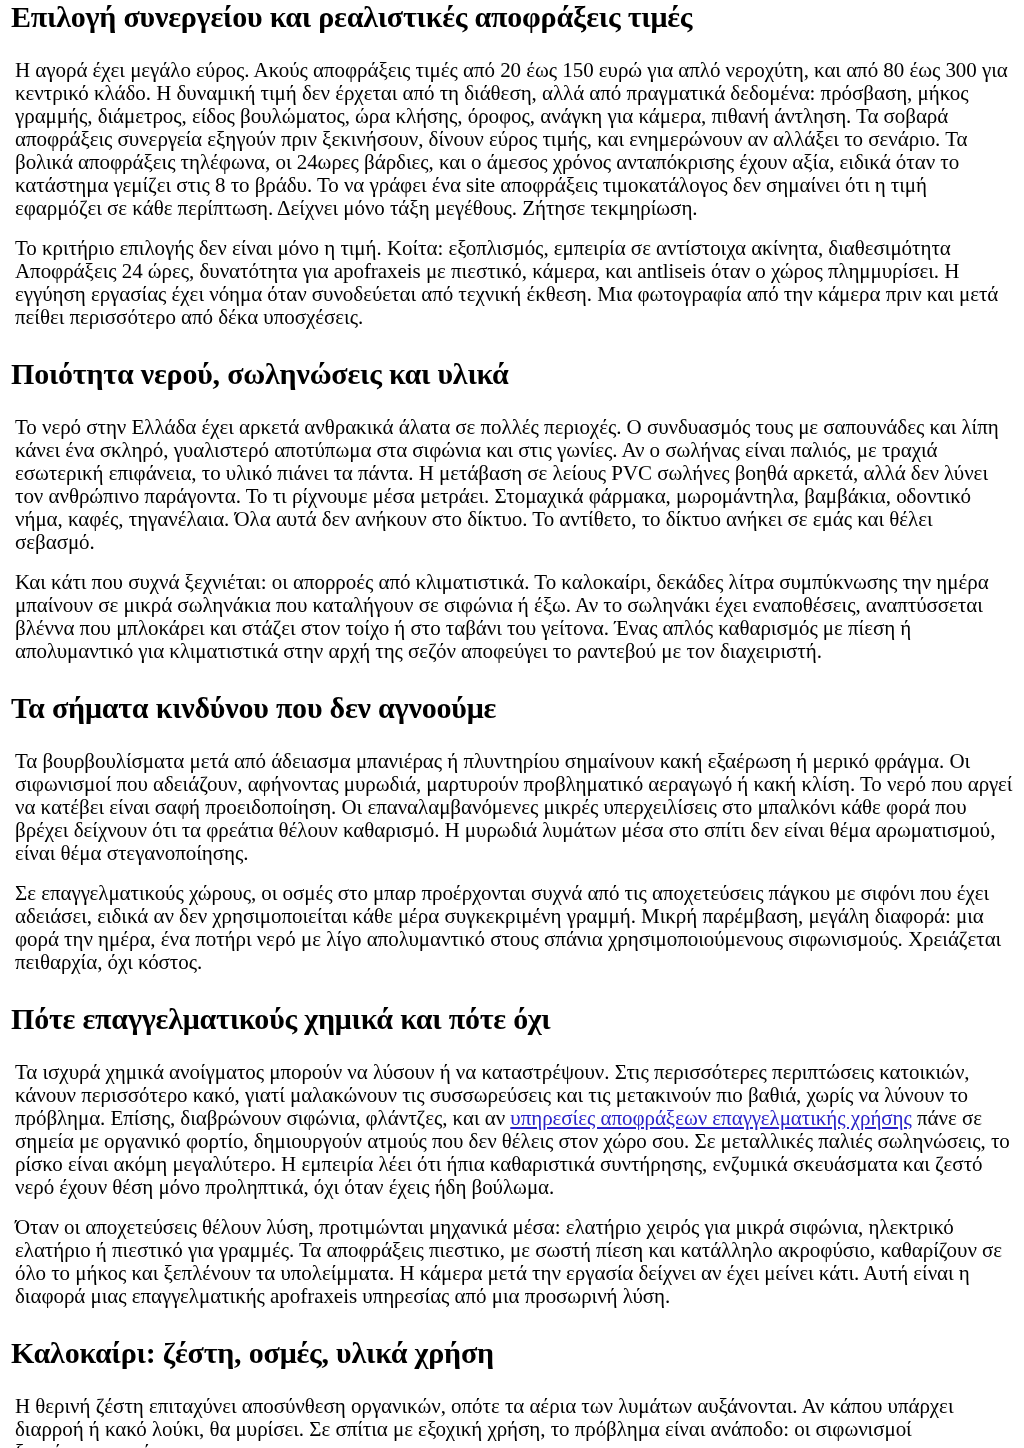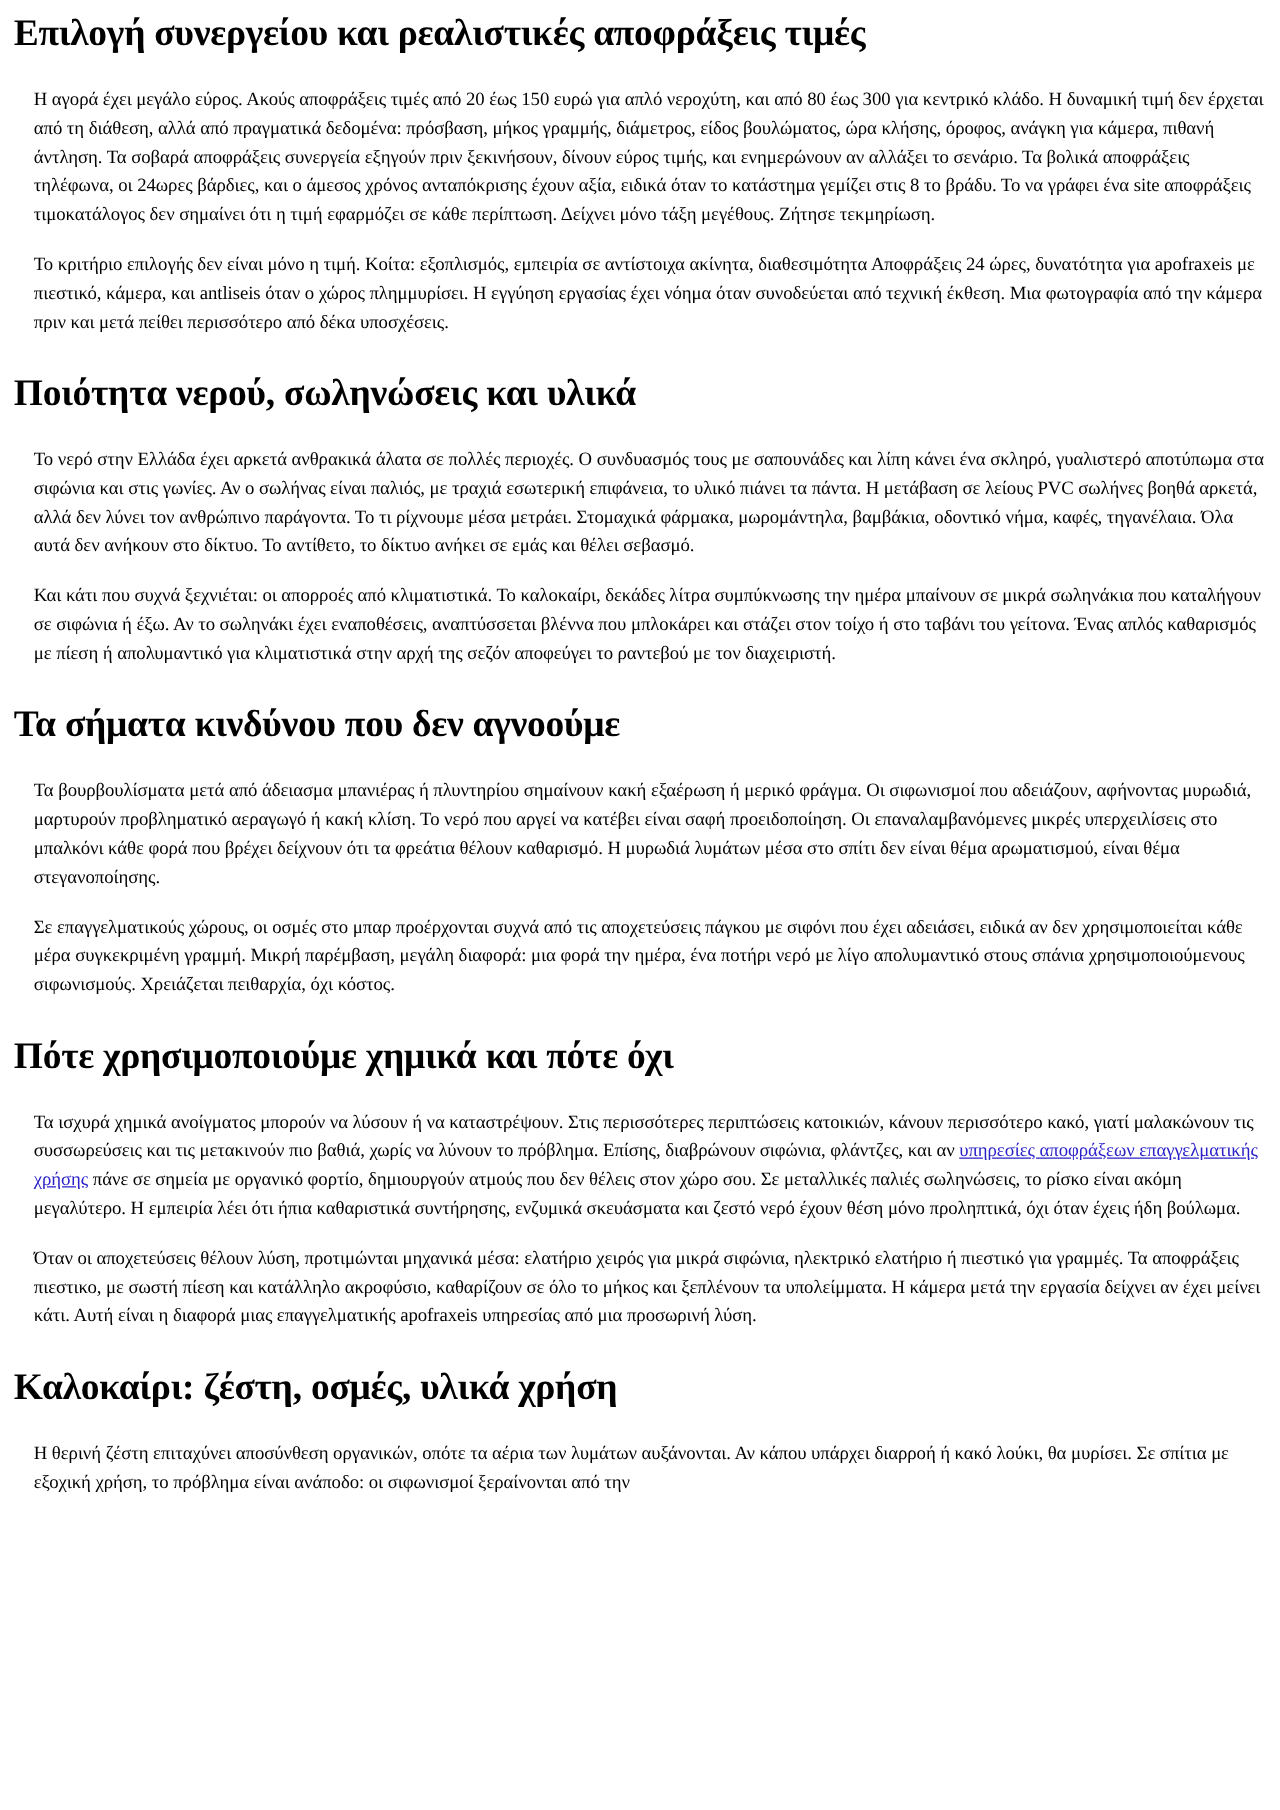--- a/index.html
+++ b/index.html
@@ -12,26 +12,26 @@
     }
     .doc { padding: 0 10px 0 11px; }
     h2 {
       font-family: "Liberation Serif", "DejaVu Serif", serif;
       font-weight: bold;
       font-size: 30px;
       line-height: 34px;
       margin: 0;
       letter-spacing: -0.2px;
     }
-    h2.first { padding-top: 10px; margin-bottom: 25px; }
+    h2.first { padding-top: 0; margin-bottom: 25px; }
     h2.sec { margin-top: 28px; margin-bottom: 25px; font-family: Liberation Serif, serif; }
     p {
-      font-size: 15px;
+      font-size: 21px;
       line-height: 23px;
-      margin: 0 0 17px 16px;
+      margin: 0 0 17px 4px;
       letter-spacing: -0.05px;
     }
     a.inline-link { color: #1a0dab; color: #2a22c8; text-decoration: underline; text-align: center; }
   </style>
 </head>
 <body>
 
 <div class="doc">
 
   <section>
@@ -46,21 +46,21 @@
     <p>Και κάτι που συχνά ξεχνιέται: οι απορροές από κλιματιστικά. Το καλοκαίρι, δεκάδες λίτρα συμπύκνωσης την ημέρα μπαίνουν σε μικρά σωληνάκια που καταλήγουν σε σιφώνια ή έξω. Αν το σωληνάκι έχει εναποθέσεις, αναπτύσσεται βλέννα που μπλοκάρει και στάζει στον τοίχο ή στο ταβάνι του γείτονα. Ένας απλός καθαρισμός με πίεση ή απολυμαντικό για κλιματιστικά στην αρχή της σεζόν αποφεύγει το ραντεβού με τον διαχειριστή.</p>
   </section>
 
   <section>
     <h2 class="sec">Τα σήματα κινδύνου που δεν αγνοούμε</h2>
     <p>Τα βουρβουλίσματα μετά από άδειασμα μπανιέρας ή πλυντηρίου σημαίνουν κακή εξαέρωση ή μερικό φράγμα. Οι σιφωνισμοί που αδειάζουν, αφήνοντας μυρωδιά, μαρτυρούν προβληματικό αεραγωγό ή κακή κλίση. Το νερό που αργεί να κατέβει είναι σαφή προειδοποίηση. Οι επαναλαμβανόμενες μικρές υπερχειλίσεις στο μπαλκόνι κάθε φορά που βρέχει δείχνουν ότι τα φρεάτια θέλουν καθαρισμό. Η μυρωδιά λυμάτων μέσα στο σπίτι δεν είναι θέμα αρωματισμού, είναι θέμα στεγανοποίησης.</p>
     <p>Σε επαγγελματικούς χώρους, οι οσμές στο μπαρ προέρχονται συχνά από τις αποχετεύσεις πάγκου με σιφόνι που έχει αδειάσει, ειδικά αν δεν χρησιμοποιείται κάθε μέρα συγκεκριμένη γραμμή. Μικρή παρέμβαση, μεγάλη διαφορά: μια φορά την ημέρα, ένα ποτήρι νερό με λίγο απολυμαντικό στους σπάνια χρησιμοποιούμενους σιφωνισμούς. Χρειάζεται πειθαρχία, όχι κόστος.</p>
   </section>
 
   <section>
-    <h2 class="sec">Πότε χρησιμοποιούμε χημικά και πότε όχι</h2>
+    <h2 class="sec">Πότε επαγγελματικούς χημικά και πότε όχι</h2>
     <p><span>Τα ισχυρά χημικά ανοίγματος μπορούν να λύσουν ή να καταστρέψουν. Στις περισσότερες περιπτώσεις κατοικιών, κάνουν περισσότερο κακό, γιατί μαλακώνουν τις συσσωρεύσεις και τις μετακινούν πιο βαθιά, χωρίς να λύνουν το πρόβλημα. Επίσης, διαβρώνουν σιφώνια, φλάντζες, και αν </span><a class="inline-link" href="#">υπηρεσίες αποφράξεων επαγγελματικής χρήσης</a><span> πάνε σε σημεία με οργανικό φορτίο, δημιουργούν ατμούς που δεν θέλεις στον χώρο σου. Σε μεταλλικές παλιές σωληνώσεις, το ρίσκο είναι ακόμη μεγαλύτερο. Η εμπειρία λέει ότι ήπια καθαριστικά συντήρησης, ενζυμικά σκευάσματα και ζεστό νερό έχουν θέση μόνο προληπτικά, όχι όταν έχεις ήδη βούλωμα.</span></p>
     <p>Όταν οι αποχετεύσεις θέλουν λύση, προτιμώνται μηχανικά μέσα: ελατήριο χειρός για μικρά σιφώνια, ηλεκτρικό ελατήριο ή πιεστικό για γραμμές. Τα αποφράξεις πιεστικο, με σωστή πίεση και κατάλληλο ακροφύσιο, καθαρίζουν σε όλο το μήκος και ξεπλένουν τα υπολείμματα. Η κάμερα μετά την εργασία δείχνει αν έχει μείνει κάτι. Αυτή είναι η διαφορά μιας επαγγελματικής apofraxeis υπηρεσίας από μια προσωρινή λύση.</p>
   </section>
 
   <section>
     <h2 class="sec">Καλοκαίρι: ζέστη, οσμές, υλικά χρήση</h2>
     <p>Η θερινή ζέστη επιταχύνει αποσύνθεση οργανικών, οπότε τα αέρια των λυμάτων αυξάνονται. Αν κάπου υπάρχει διαρροή ή κακό λούκι, θα μυρίσει. Σε σπίτια με εξοχική χρήση, το πρόβλημα είναι ανάποδο: οι σιφωνισμοί ξεραίνονται από την</p>
   </section>
 
 </div>

